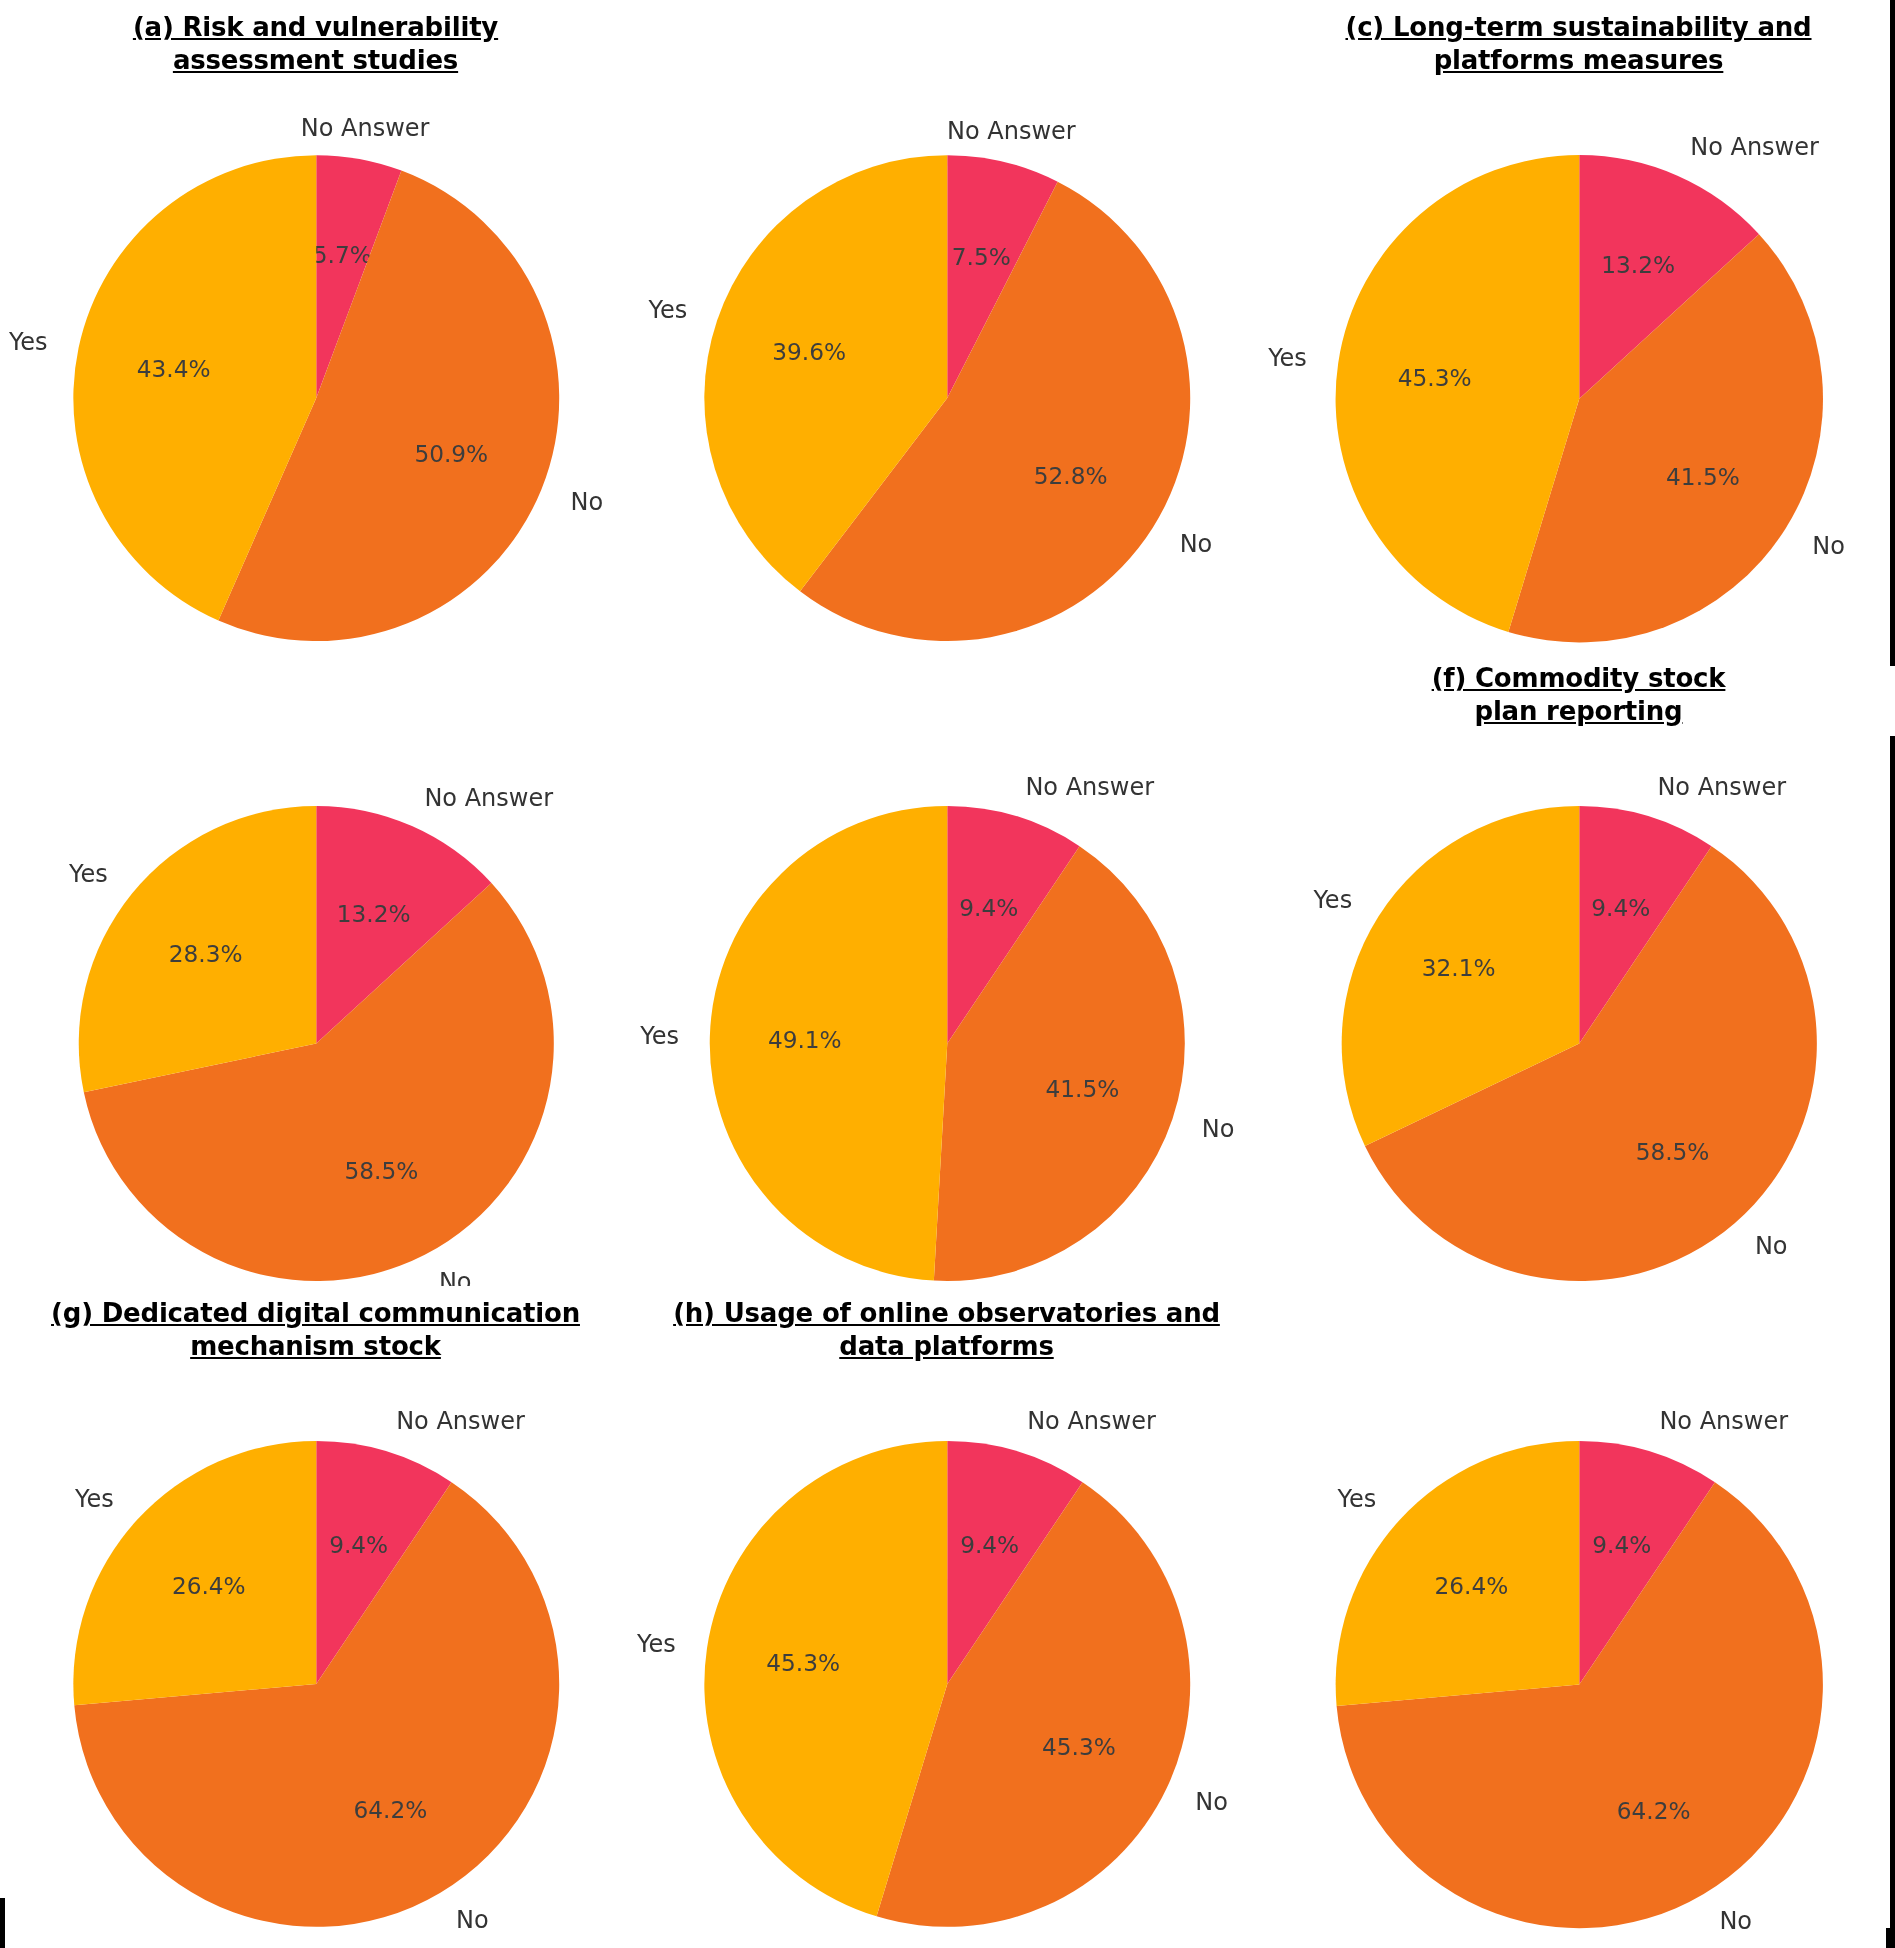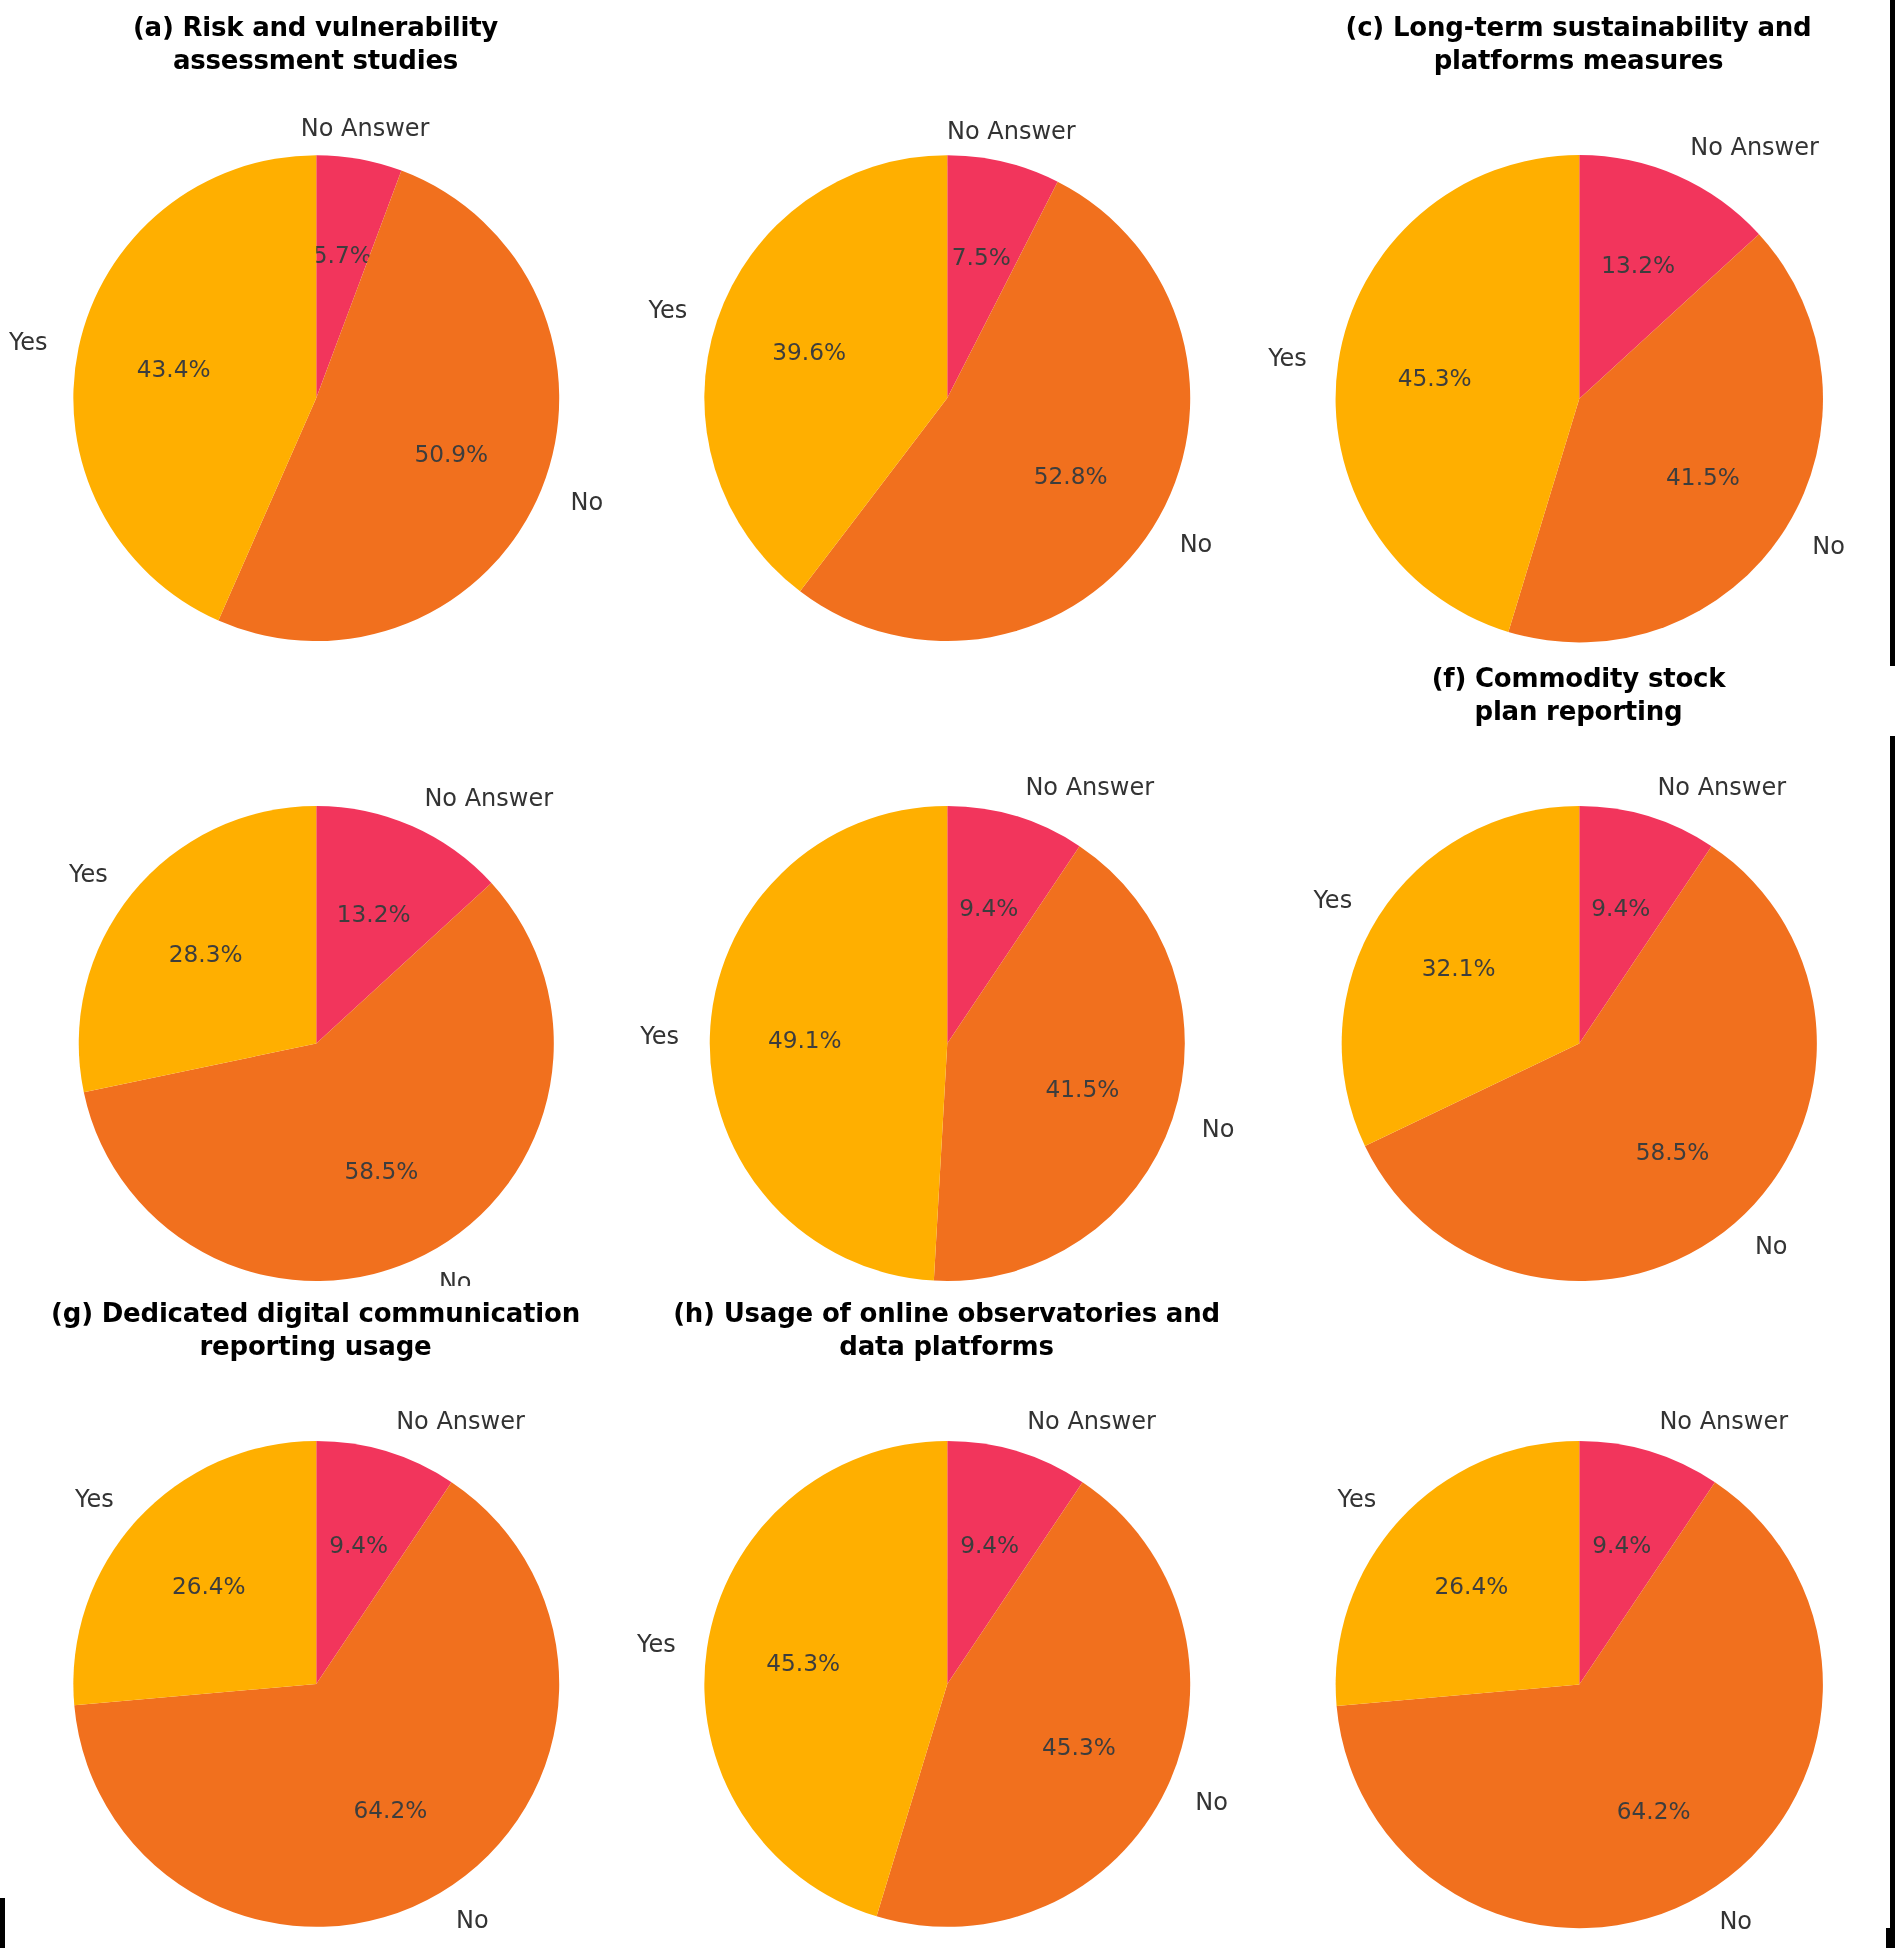--- a/index.html
+++ b/index.html
@@ -28,20 +28,21 @@
   .panel-title {
     text-align: center;
     font-family: "DejaVu Sans", "Liberation Sans", sans-serif;
     font-weight: bold;
     font-size: 26px;
     line-height: 1.28;
     color: #000000;
     padding: 11px 7.7px 0 7.7px;
     letter-spacing: -0.2px;
     white-space: pre-line;
+    text-decoration: underline;
   }
   .pie-wrap {
     position: absolute;
     left: 0;
     top: 0;
     width: 100%;
     height: 100%;
     pointer-events: none;
   }
   .pie-svg {
@@ -190,21 +191,21 @@
           <text x="636.30516892256" y="769.0007078671013" class="cat-label" text-anchor="start" dominant-baseline="central">No</text>
           <path d="M 409.5 506.8 L 132.72530126583536 639.1707148149183 A 306.8 306.8 0 0 1 409.49999999999994 200 Z" fill="#FFAF00" stroke="none"></path>
           <text x="253.76701198866357" y="408.6537680546984" class="slice-label" text-anchor="middle" dominant-baseline="central">32.1%</text>
           <text x="116.20287257864976" y="321.9579298363486" class="cat-label" text-anchor="end" dominant-baseline="central">Yes</text>
         </svg>
       </div>
   </div>
 
   <div class="panel">
     <div class="panel-title">(g) Dedicated digital communication
-reporting usage</div>
+mechanism stock</div>
     <div class="pie-wrap">
         <svg class="pie-svg" viewBox="0 0 815 856" preserveAspectRatio="xMidYMid meet">
           <path d="M 408.5 513.7750000000001 L 408.5 200.00000000000006 A 313.77500000000003 313.77500000000003 0 0 1 583.2336465635813 253.15477172983395 Z" fill="#F2355C" stroke="none"></path>
           <text x="463.2919239479246" y="333.6596056132769" class="slice-label" text-anchor="middle" dominant-baseline="central">9.4%</text>
           <text x="511.69145676859137" y="174.55767390500472" class="cat-label" text-anchor="start" dominant-baseline="central">No Answer</text>
           <path d="M 408.5 513.7750000000001 L 583.2336465635813 253.15477172983395 A 313.77500000000003 313.77500000000003 0 1 1 95.938176791101 541.3405091977095 Z" fill="#F1701E" stroke="none"></path>
           <text x="504.33468213624366" y="675.8225977138975" class="slice-label" text-anchor="middle" dominant-baseline="central">64.2%</text>
           <text x="588.9886513565922" y="818.9646423611737" class="cat-label" text-anchor="start" dominant-baseline="central">No</text>
           <path d="M 408.5 513.7750000000001 L 95.938176791101 541.3405091977095 A 313.77500000000003 313.77500000000003 0 0 1 408.49999999999994 200.00000000000006 Z" fill="#FFAF00" stroke="none"></path>
           <text x="269.65209296056344" y="386.63346887909535" class="slice-label" text-anchor="middle" dominant-baseline="central">26.4%</text>

